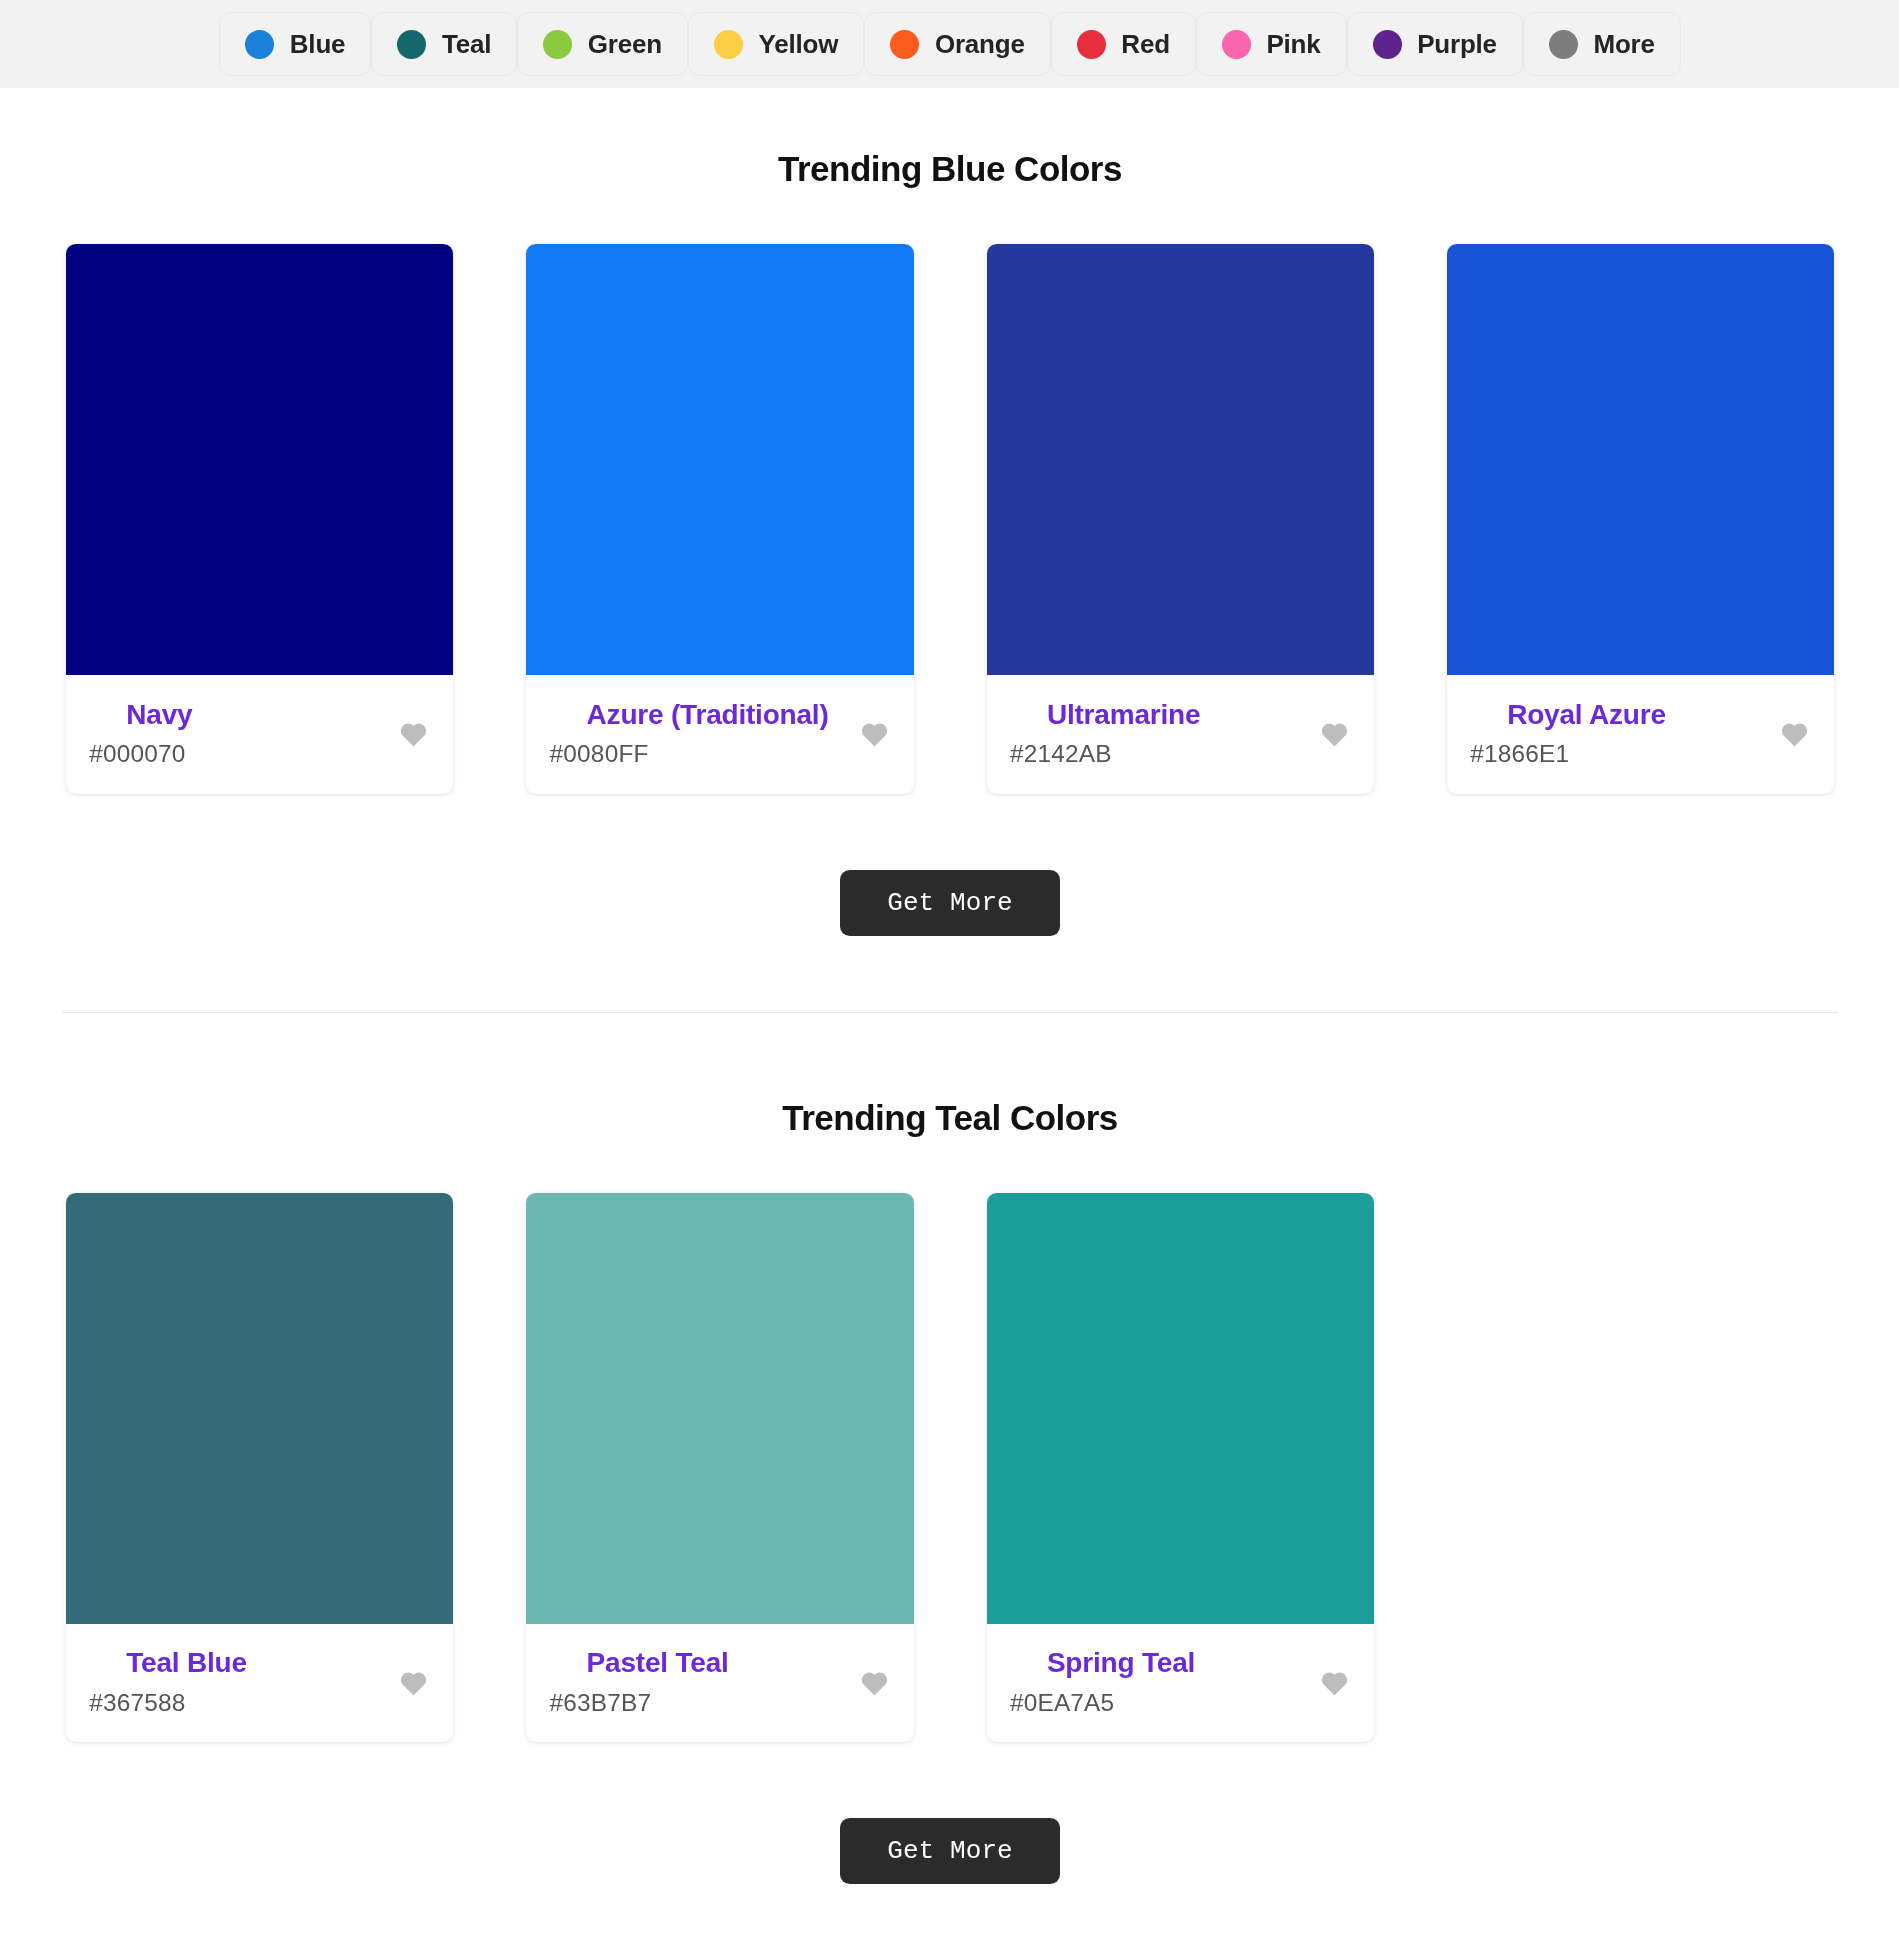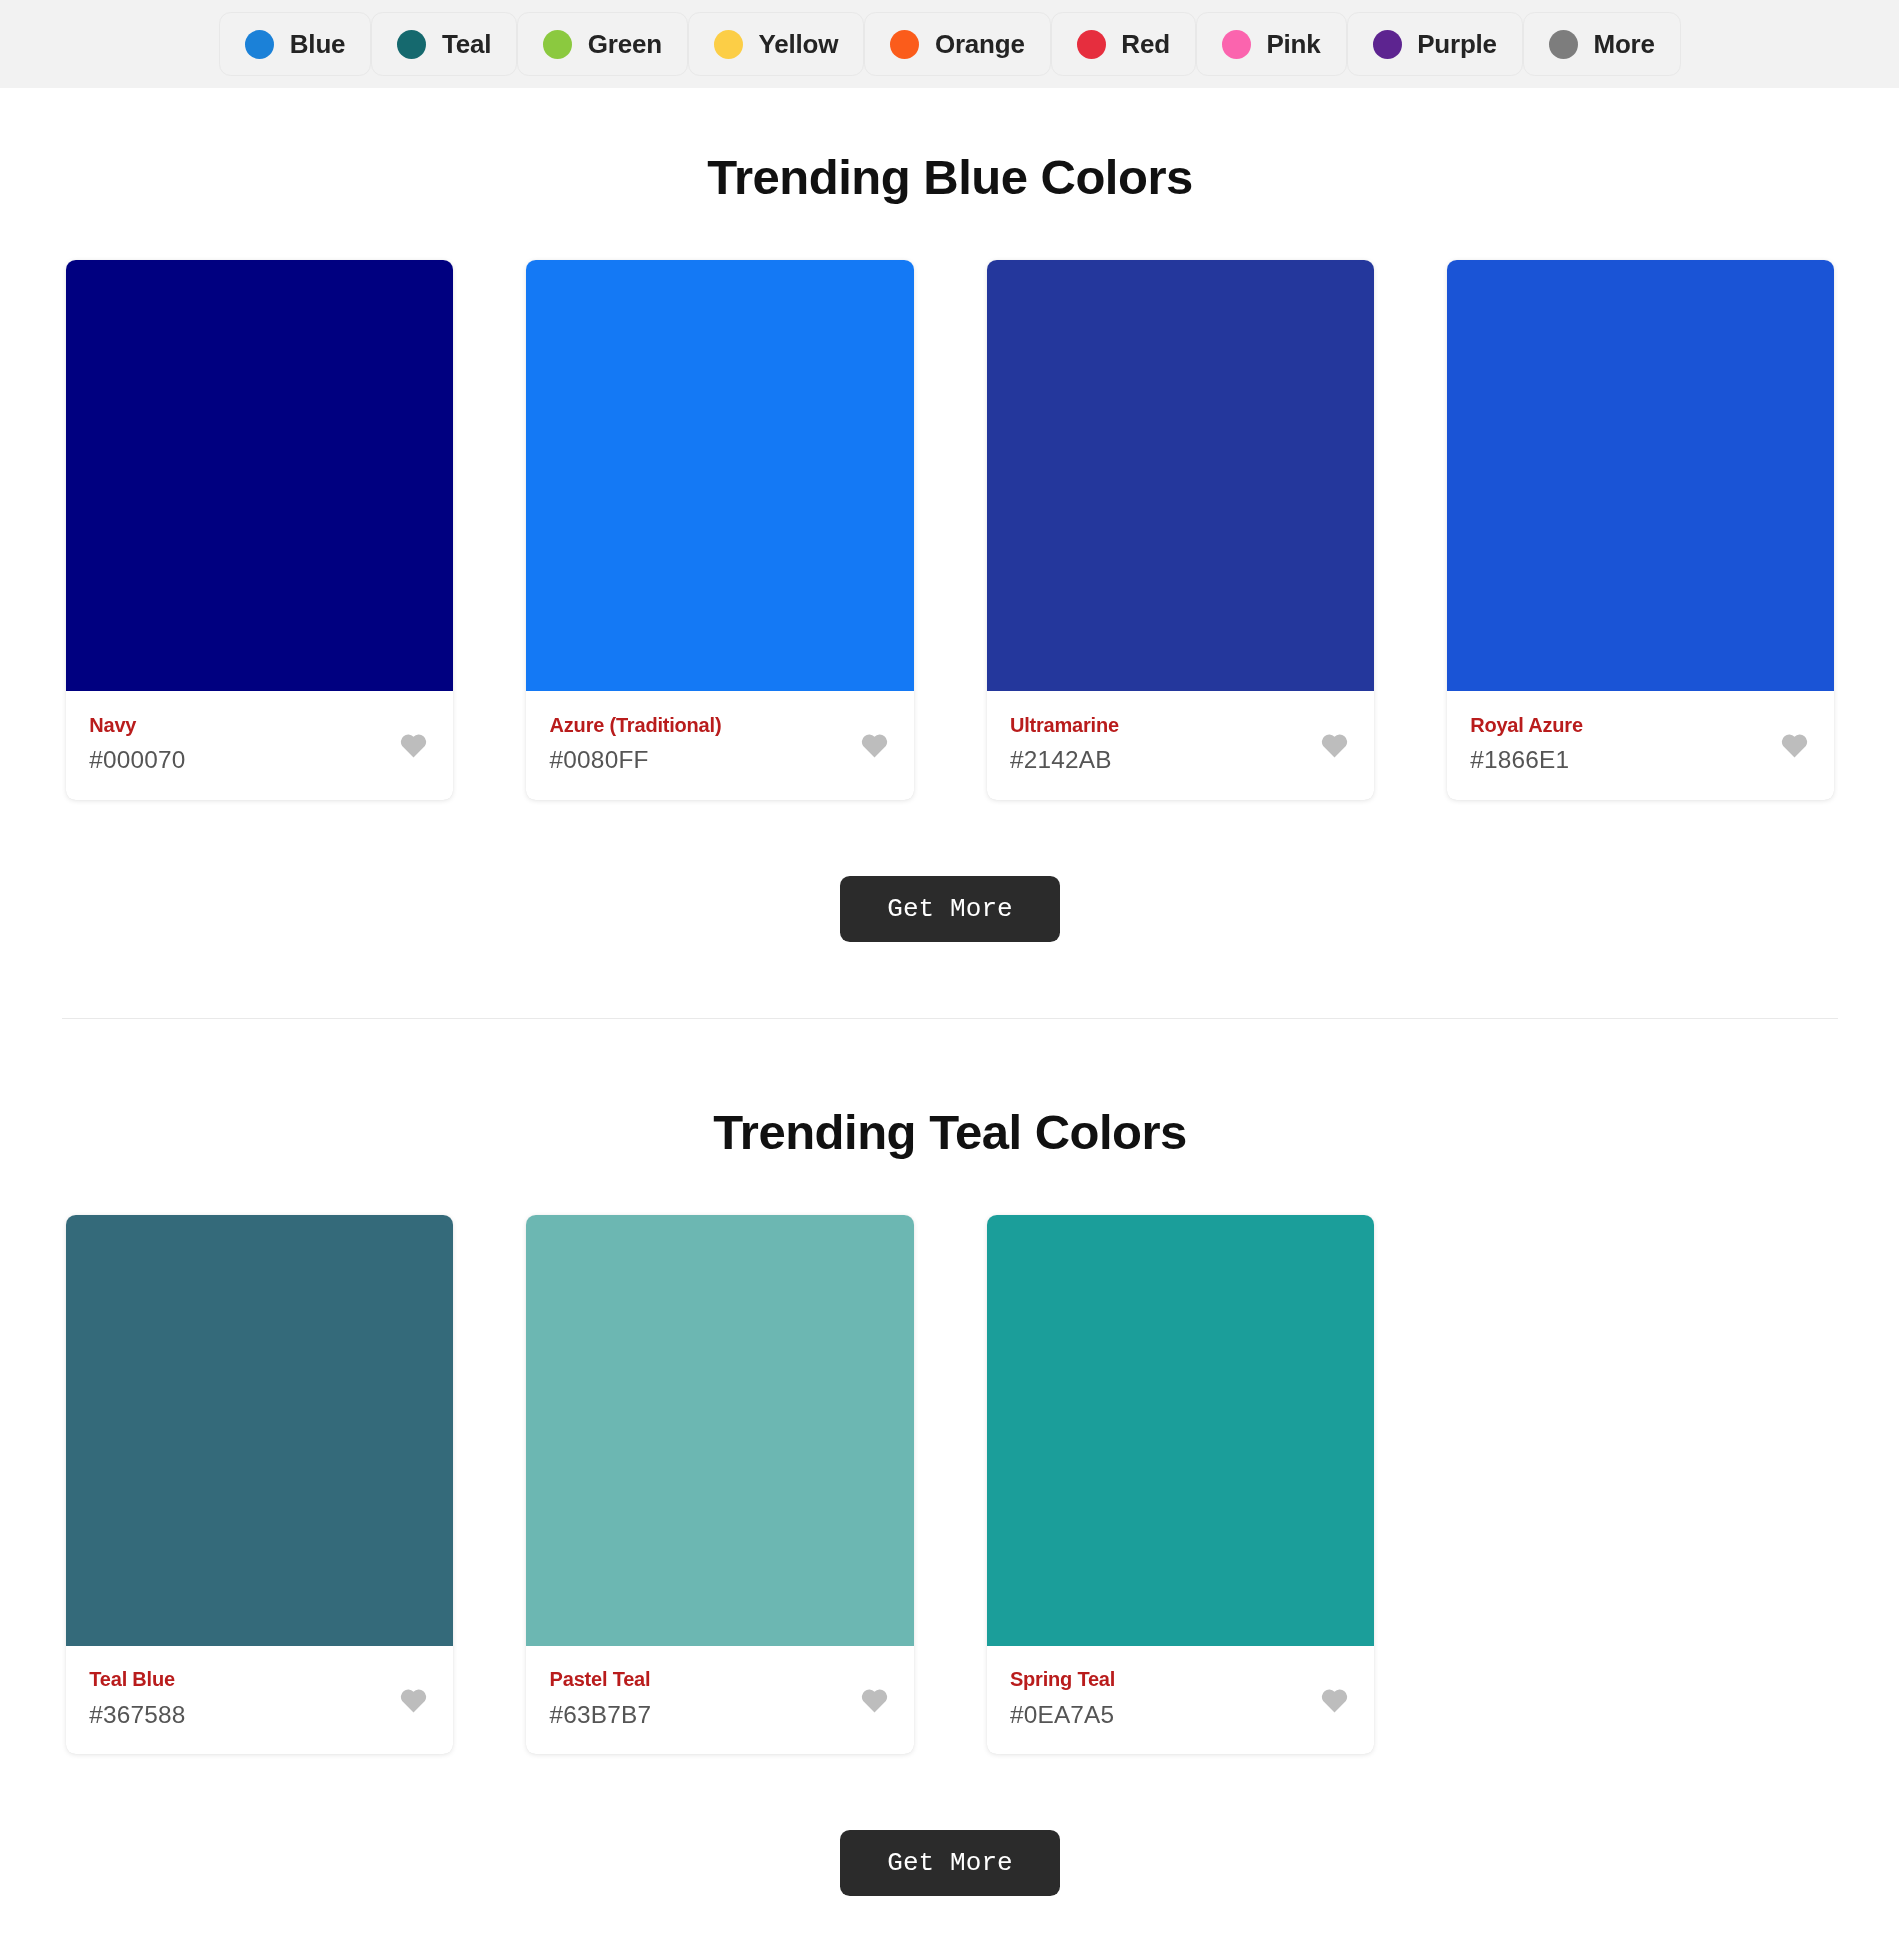--- a/index.html
+++ b/index.html
@@ -57,21 +57,21 @@
   }
 
   
   .section {
     width: 100%;
     padding: 0 62px;
   }
 
   .section-title {
     text-align: center;
-    font-size: 49px;
+    font-size: 35px;
     font-weight: 700;
     color: #111111;
     letter-spacing: -0.5px;
     margin-top: 61px;
     margin-bottom: 0;
     font-stretch: condensed;
   }
 
   .section-2 .section-title { margin-top: 85px; }
 
@@ -98,26 +98,27 @@
     height: 431px;
   }
 
   .card-info {
     position: relative;
     padding: 21.5px 23.4px 25px 23.4px;
     min-height: 96px;
   }
 
   .card-name {
-    font-size: 20px;
+    font-size: 28px;
     font-weight: 700;
-    color: #b91c1c;
+    color: #6d28d9;
     letter-spacing: -0.2px;
     line-height: 1.25;
     white-space: nowrap;
+    margin-left: 37px;
   }
 
   .card-hex {
     font-size: 24.4px;
     font-weight: 400;
     color: #555555;
     letter-spacing: 0.2px;
     margin-top: 7.8px;
     line-height: 1.2;
   }

